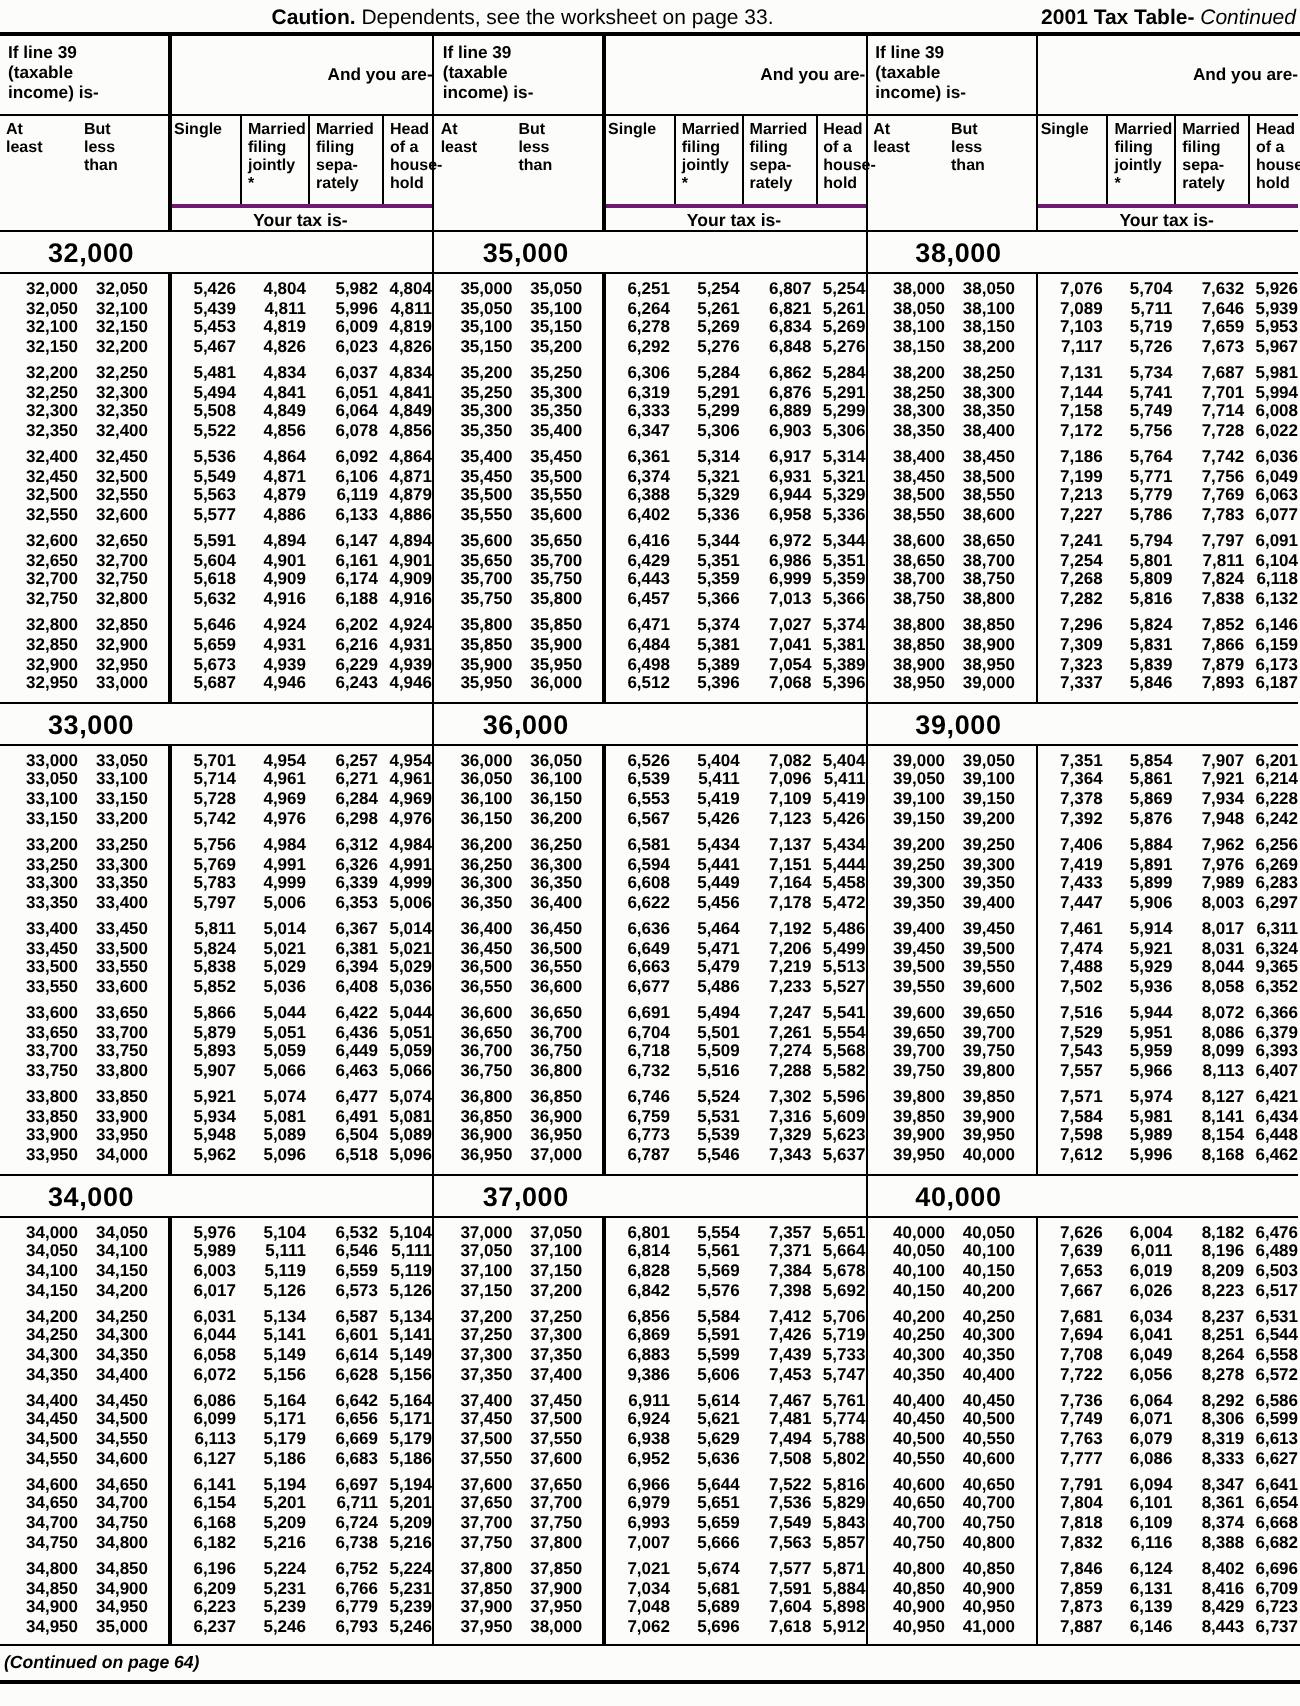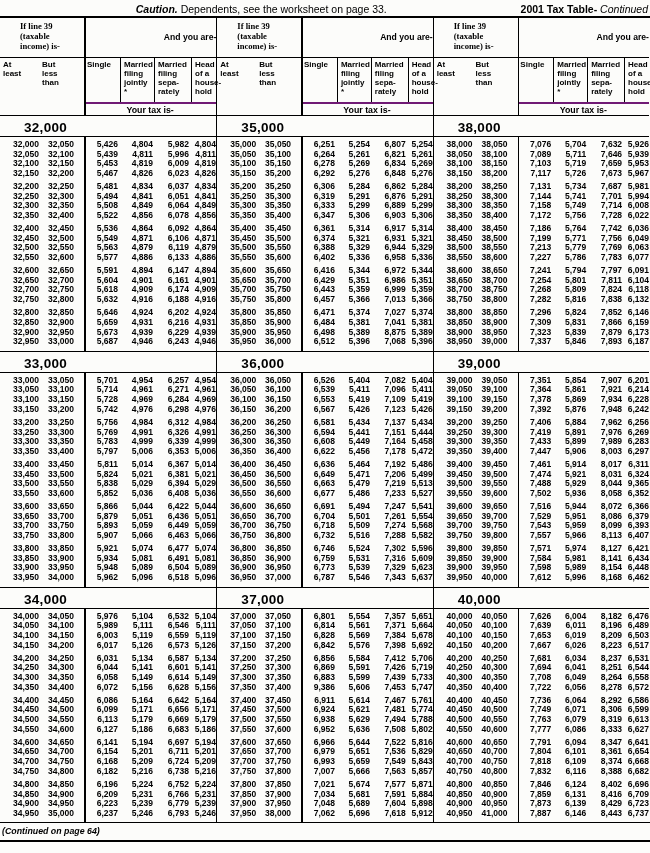--- a/index.html
+++ b/index.html
@@ -3,32 +3,32 @@
 <meta charset="utf-8">
 <style>
   * { margin:0; padding:0; box-sizing:border-box; }
   html,body { width:650px; height:853px; }
   body {
     font-family:"Liberation Sans", sans-serif;
     background:#fcfcfa; color:#000; overflow:hidden;
   }
   .top-line { display:flex; align-items:baseline; height:16px; padding:3px 2px 0 2px; font-size:10.5px; white-space:nowrap; }
   .caution-wrap { margin:0 auto; }
-  .caution-bold { font-weight:bold;font-style:italic; }
+  .caution-bold { font-weight:bold; }
   .page-title-bold { font-weight:bold; }
   .page-title-italic { font-style:italic; }
 
   .panels { display:flex; border-top:2.5px solid #000; border-bottom:1.5px solid #000; }
   .panel { width:216.33px; }
   .panel + .panel { border-left:1.5px solid #000; }
 
   .phead { position:relative; }
   .phead::after { content:""; position:absolute; left:84px; top:0; bottom:0; width:1.6px; background:#000; }
   .phead-top { display:flex; height:40px; border-bottom:1px solid #000; }
-  .income-label { width:86px; padding:3px 0 0 20px; font-weight:bold; font-size:8.6px; line-height:1.18; white-space:pre-line;font-family:Liberation Serif, serif; }
+  .income-label { width:86px; padding:3px 0 0 4px; font-weight:bold; font-size:8.6px; line-height:1.18; white-space:pre-line; }
   .youare-label { flex:1; text-align:right; font-weight:bold; font-size:8.6px; padding-top:14px; }
   .phead-cols { display:flex; height:44px; font-size:8px; font-weight:bold; line-height:1.14; }
   .hc { padding:2px 1px 0 3px; white-space:pre-line; }
   .h0 { width:39px; } .h1 { width:45px; } .h2 { width:36px; }
   .h3 { width:34px; } .h4 { width:37px; } .h5 { width:25px; }
   .h3,.h4,.h5 { border-left:1px solid #000; }
   .phead-tax { margin-left:84px; border-top:2px solid #701a75; height:13px; text-align:center; font-weight:bold; font-size:8.8px; line-height:12px; }
 
   .section-band { border-top:1.6px solid #000; border-bottom:1.6px solid #000; padding:2px 0 1px 24px; height:22px; }
   .section-title { font-size:13.5px; font-weight:bold; letter-spacing:.3px; }
@@ -769,21 +769,21 @@
           <span class="cell c2">6,484</span>
           <span class="cell c3">5,381</span>
           <span class="cell c4">7,041</span>
           <span class="cell c5">5,381</span>
         </div>
         <div class="trow">
           <span class="cell c0">35,900</span>
           <span class="cell c1">35,950</span>
           <span class="cell c2">6,498</span>
           <span class="cell c3">5,389</span>
-          <span class="cell c4">8,875</span>
+          <span class="cell c4">7,054</span>
           <span class="cell c5">5,389</span>
         </div>
         <div class="trow">
           <span class="cell c0">35,950</span>
           <span class="cell c1">36,000</span>
           <span class="cell c2">6,512</span>
           <span class="cell c3">5,396</span>
           <span class="cell c4">7,068</span>
           <span class="cell c5">5,396</span>
         </div>

